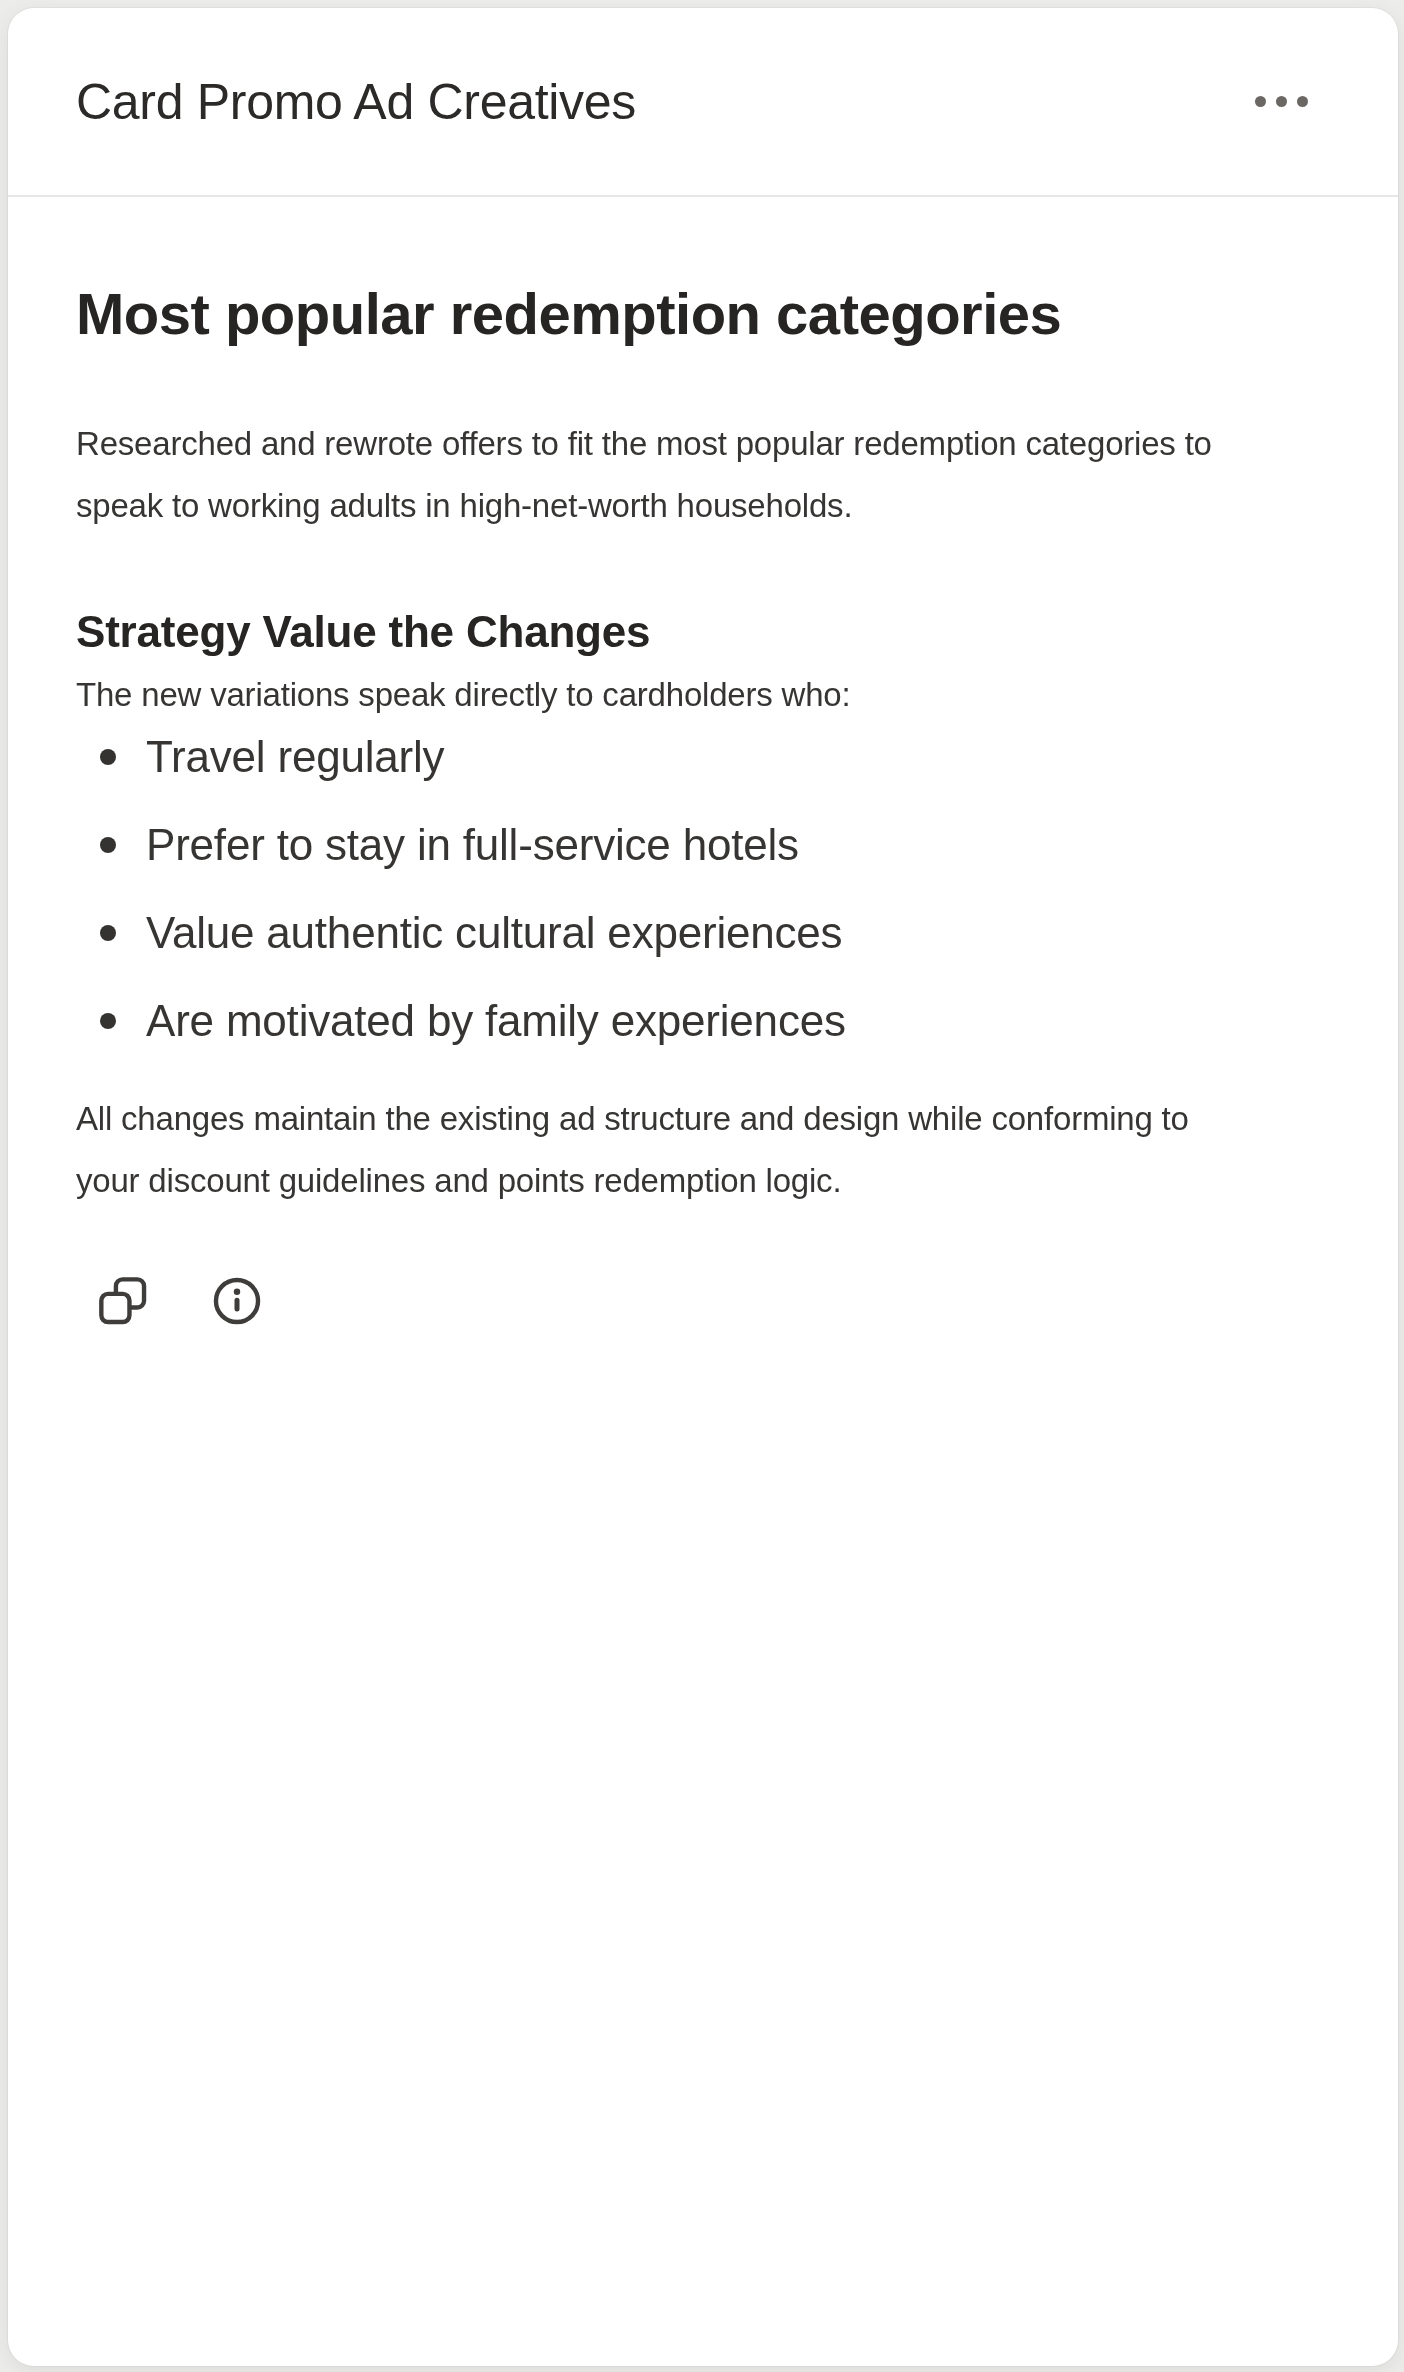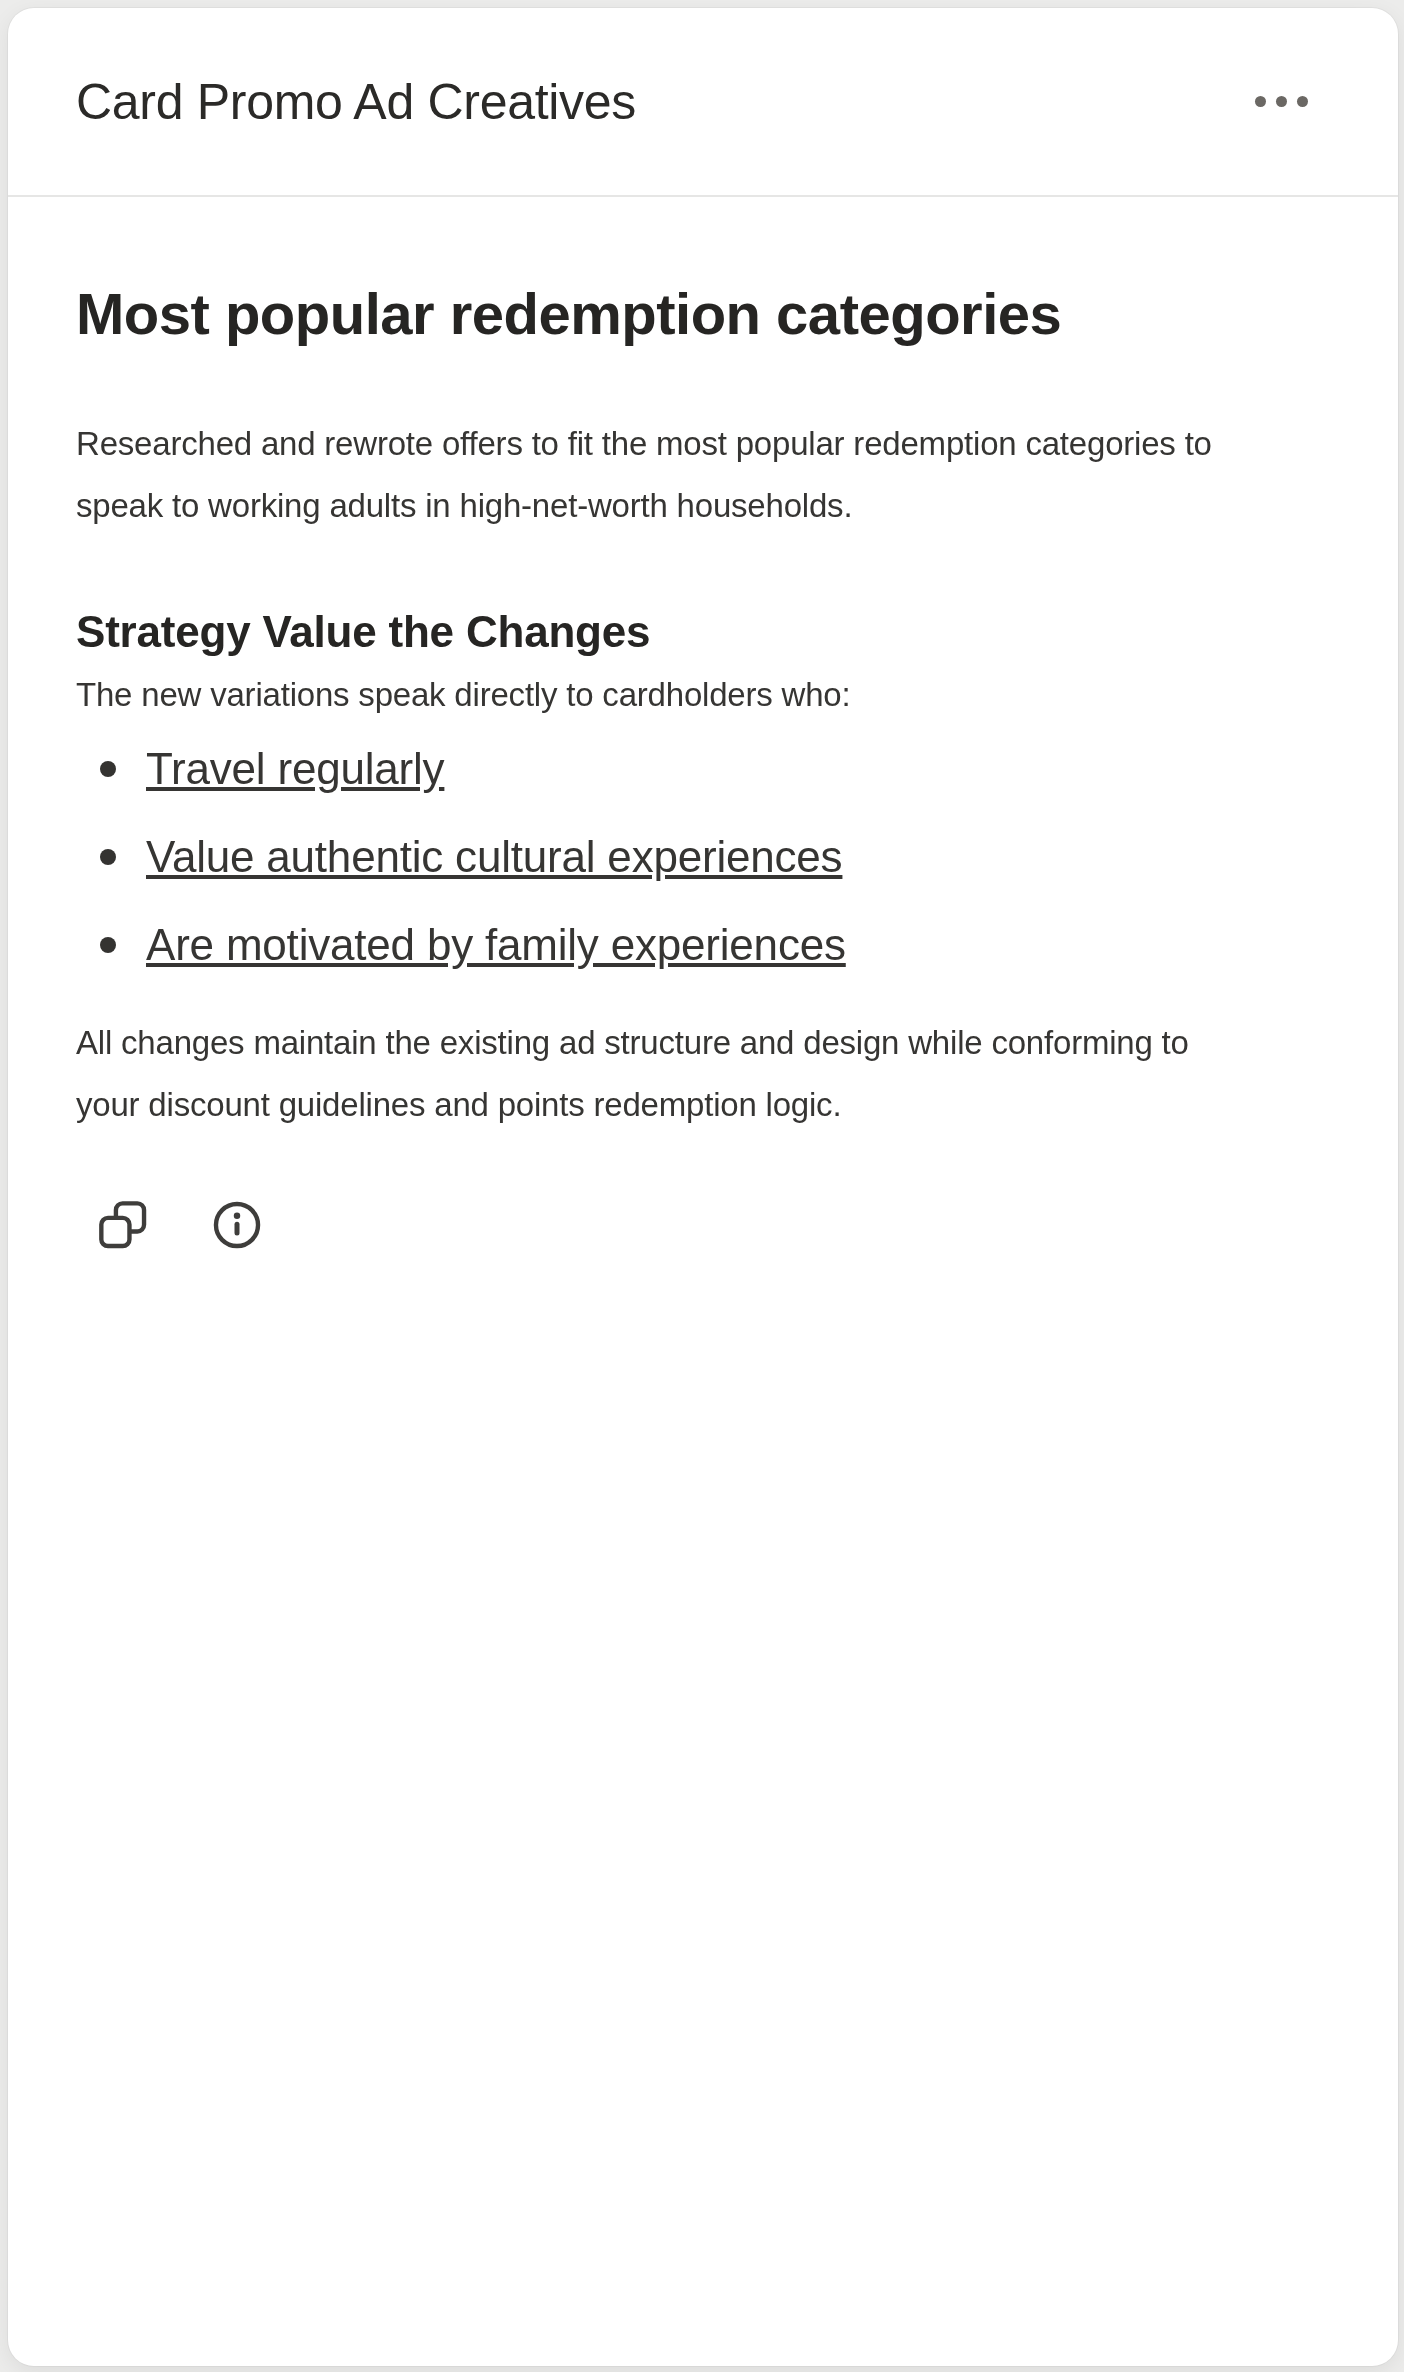--- a/index.html
+++ b/index.html
@@ -83,22 +83,21 @@
     margin-bottom: 5px;
     font-size: 44px;
     line-height: 54px;
     font-weight: 700;
     letter-spacing: -0.2px;
     color: #262523;
   }
 
   ul.bullet-list {
     list-style: none;
-    margin-top: 12px;
-    text-decoration: underline;
+    margin-top: 0;
   }
   ul.bullet-list li {
     position: relative;
     padding-left: 70px;
     font-size: 44px;
     line-height: 62px;
     letter-spacing: -0.2px;
     margin-bottom: 26px;
     color: #363533;
   }
@@ -155,20 +154,21 @@
         <h1 class="doc-title">Most popular redemption categories</h1>
 
         <p class="body-text intro">Researched and rewrote offers to fit the most popular redemption categories to speak to working adults in high-net-worth households.</p>
 
         <h3 class="section-heading">Strategy Value the Changes</h3>
 
         <p class="body-text list-intro">The new variations speak directly to cardholders who:</p>
 
         <ul class="bullet-list">
           <li>Travel regularly</li>
+          <li>Prefer to stay in full-service hotels</li>
           <li>Value authentic cultural experiences</li>
           <li>Are motivated by family experiences</li>
         </ul>
 
         <p class="body-text closing">All changes maintain the existing ad structure and design while conforming to your discount guidelines and points redemption logic.</p>
 
         <div class="actions">
 
           <button class="icon-button" aria-label="Copy">
             <span>

